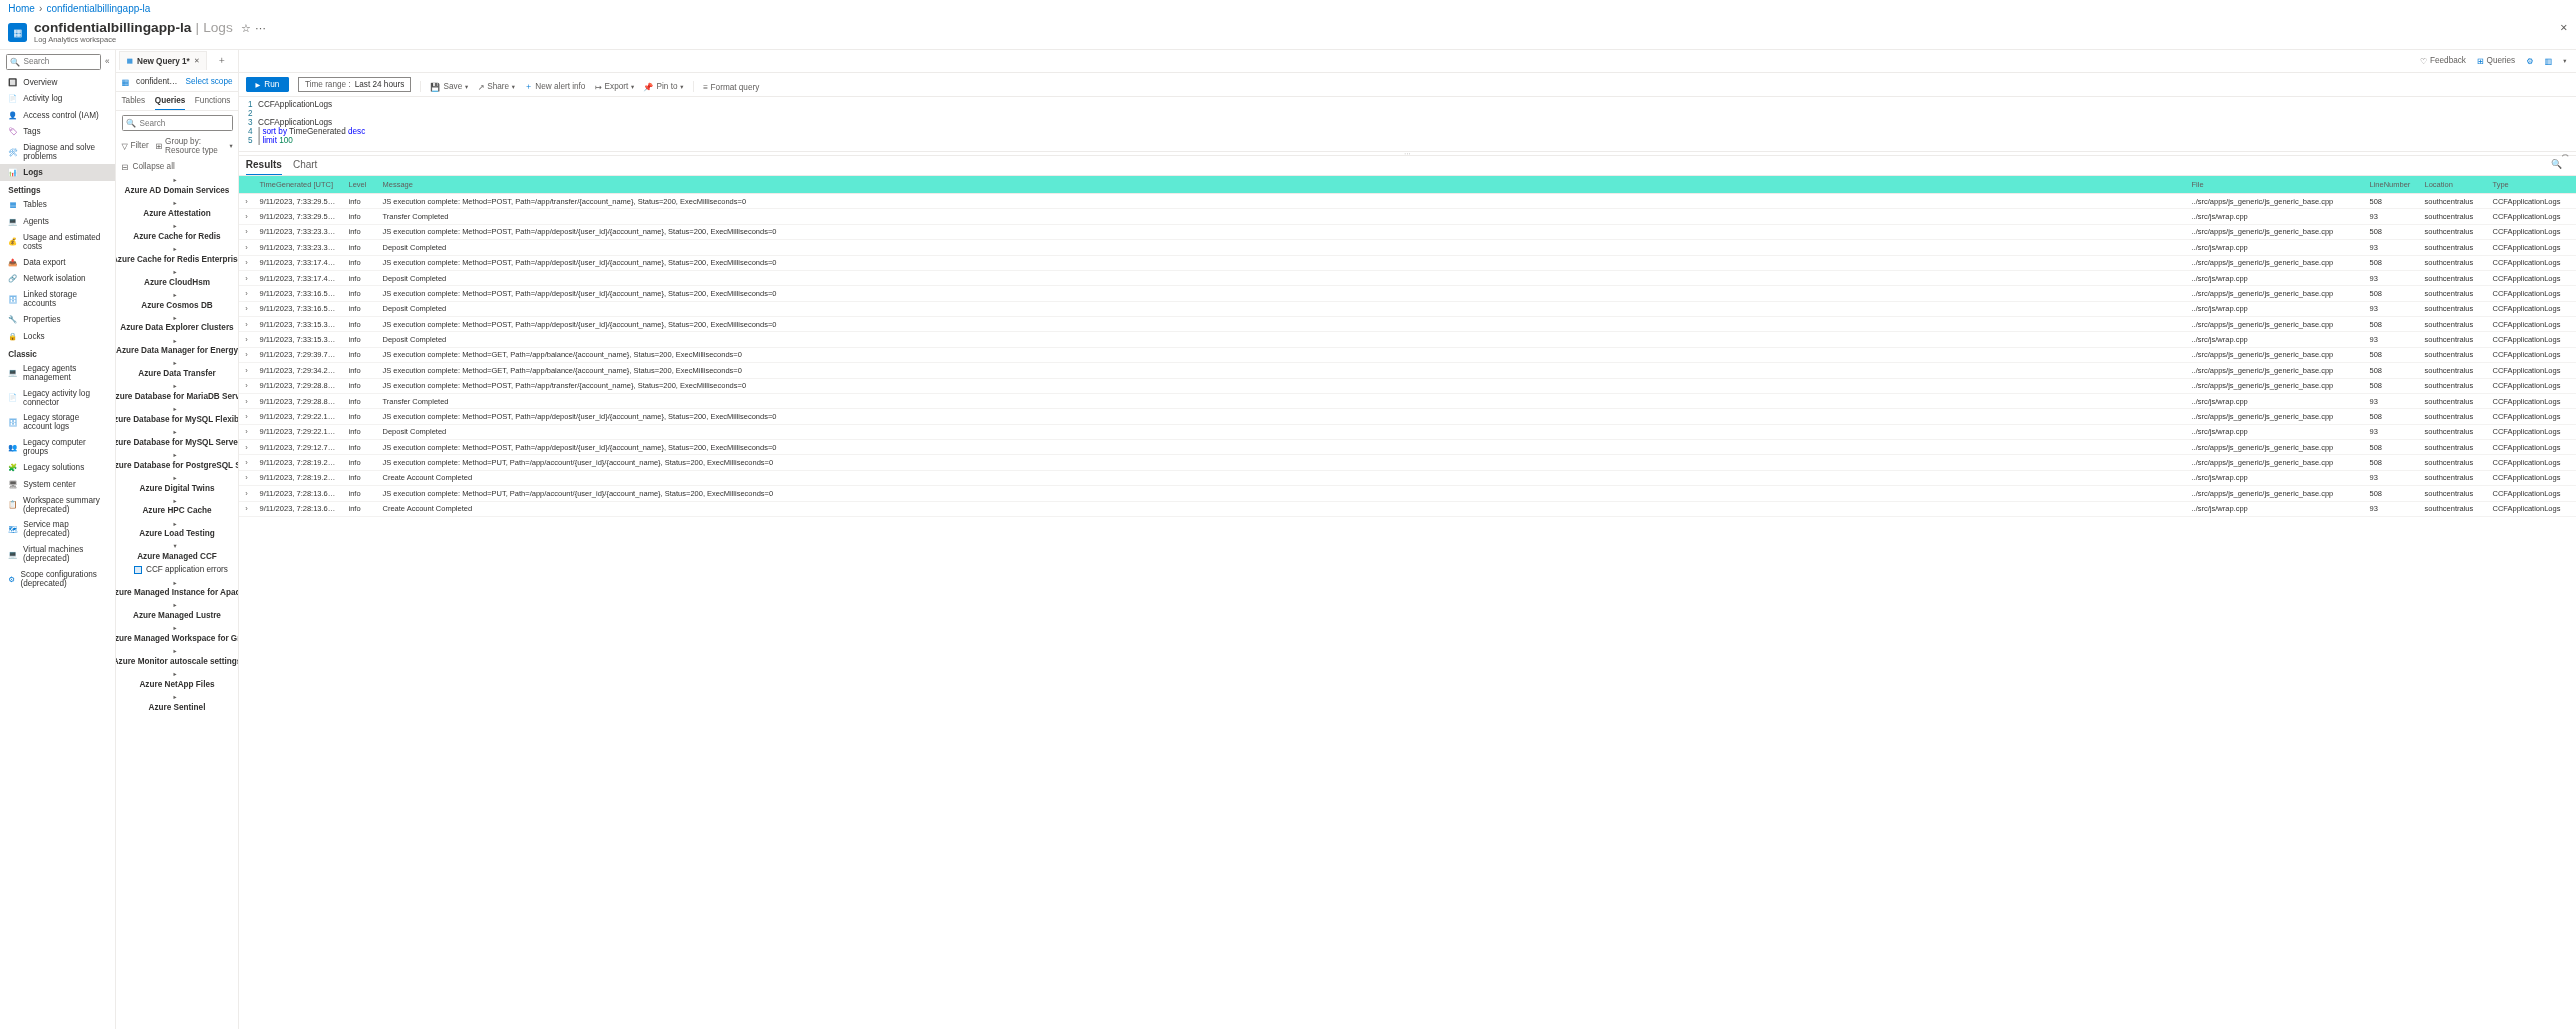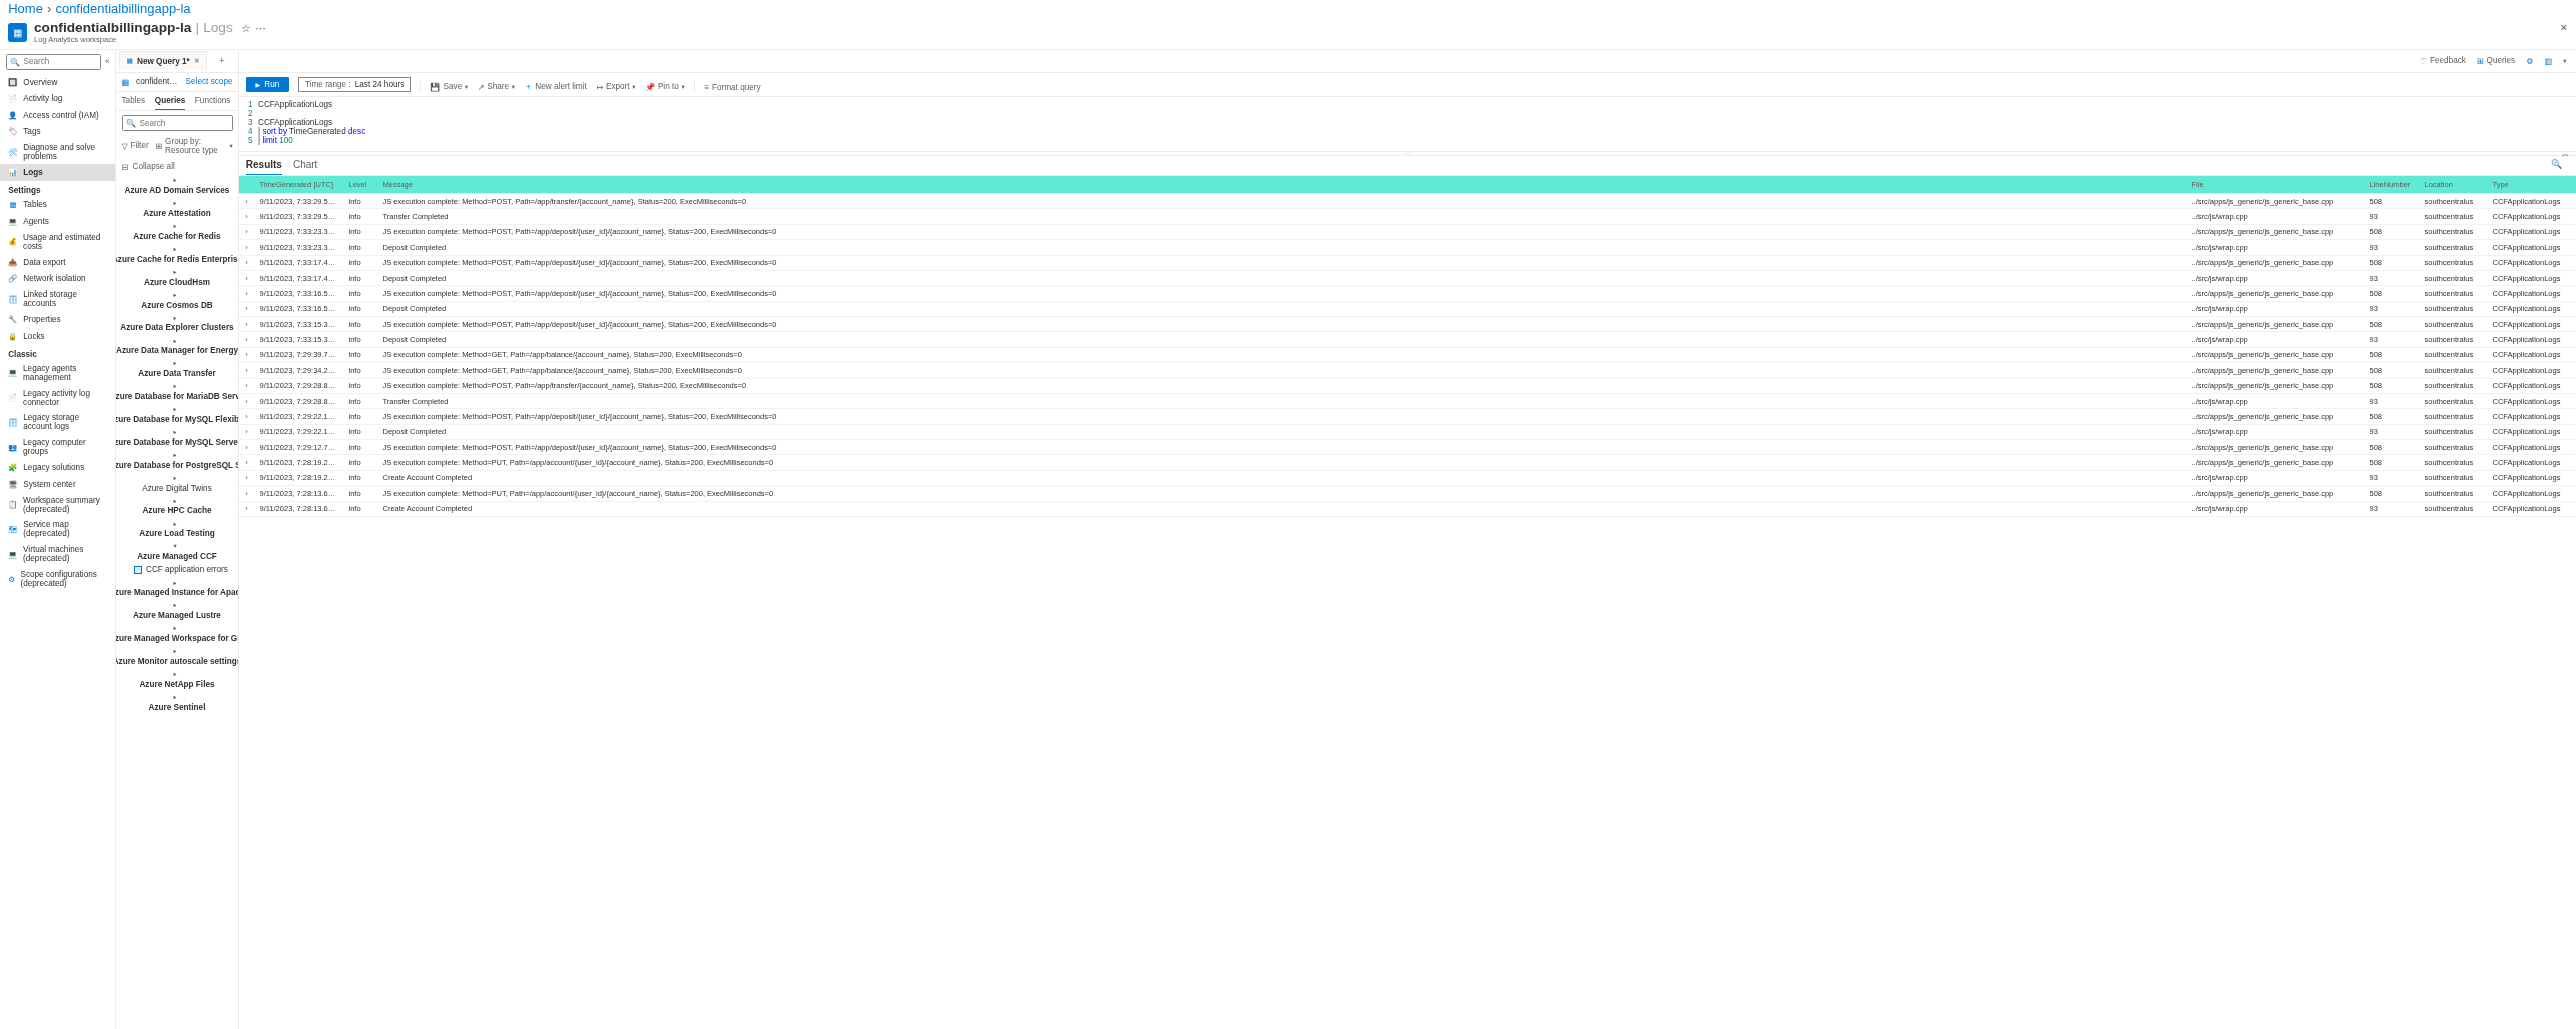--- a/index.html
+++ b/index.html
@@ -1,20 +1,20 @@
 <!DOCTYPE html>
 <html style="font-size:11px"><head>
 <meta charset="utf-8">
 <style>
 * { box-sizing: border-box; margin: 0; padding: 0; font-family: "Segoe UI", Arial, sans-serif; }
 body { font-size: 8.2px; color: #323130; background: #fff; overflow: hidden; }
 a { color: #0078d4; text-decoration: none; }
 
 
-.breadcrumb { display: flex; align-items: center; gap: 4.1px; padding: 2.7px 8.2px; height: 16.4px; font-size: 13px; }
+.breadcrumb { display: flex; align-items: center; gap: 4.1px; padding: 2.7px 8.2px; height: 16.4px; font-size: 10px; }
 .breadcrumb .sep { color: #605e5c; }
 
 
 .page-header { display: flex; align-items: center; padding: 4.1px 8.2px; gap: 6.8px; border-bottom: 0.7px solid #edebe9; position: relative; }
 .page-header .res-icon { width: 19px; height: 19px; background: #0078d4; border-radius: 2.7px; display: flex; align-items: center; justify-content: center; color: #fff; font-size: 9.6px; }
 .page-header .title-wrap { display: flex; flex-direction: column; }
 .page-header .title-line { display: flex; align-items: baseline; gap: 4.1px; }
 .page-header .title-main { font-size: 13.7px; font-weight: 600; }
 .page-header .title-sep { font-size: 13.7px; color: #a19f9d; }
 .page-header .title-sub { font-size: 13.7px; color: #a19f9d; }
@@ -340,21 +340,21 @@
         <div class="tree-item">
           <span class="caret"></span>
           <span style="font-weight: 600;">Azure Database for MySQL Servers</span>
         </div>
         <div class="tree-item">
           <span class="caret"></span>
           <span style="font-weight: 600;">Azure Database for PostgreSQL Se</span>
         </div>
         <div class="tree-item">
           <span class="caret"></span>
-          <span style="font-weight: 400; text-align: right;">Azure Digital Twins</span>
+          <span style="font-weight: 700; text-align: right;">Azure Digital Twins</span>
         </div>
         <div class="tree-item">
           <span class="caret"></span>
           <span style="font-weight: 600;">Azure HPC Cache</span>
         </div>
         <div class="tree-item">
           <span class="caret"></span>
           <span style="font-weight: 600;">Azure Load Testing</span>
         </div>
         <div class="tree-item expanded">
@@ -422,21 +422,21 @@
         <span>Save</span>
         <span class="chev">▾</span>
       </div>
       <div class="tb-action">
         <span>↗</span>
         <span>Share</span>
         <span class="chev">▾</span>
       </div>
       <div class="tb-action">
         <span style="color:#0078d4;">＋</span>
-        <span>New alert limit</span>
+        <span>New alert info</span>
       </div>
       <div class="tb-action">
         <span>↦</span>
         <span>Export</span>
         <span class="chev">▾</span>
       </div>
       <div class="tb-action">
         <span>📌</span>
         <span>Pin to</span>
         <span class="chev">▾</span>

